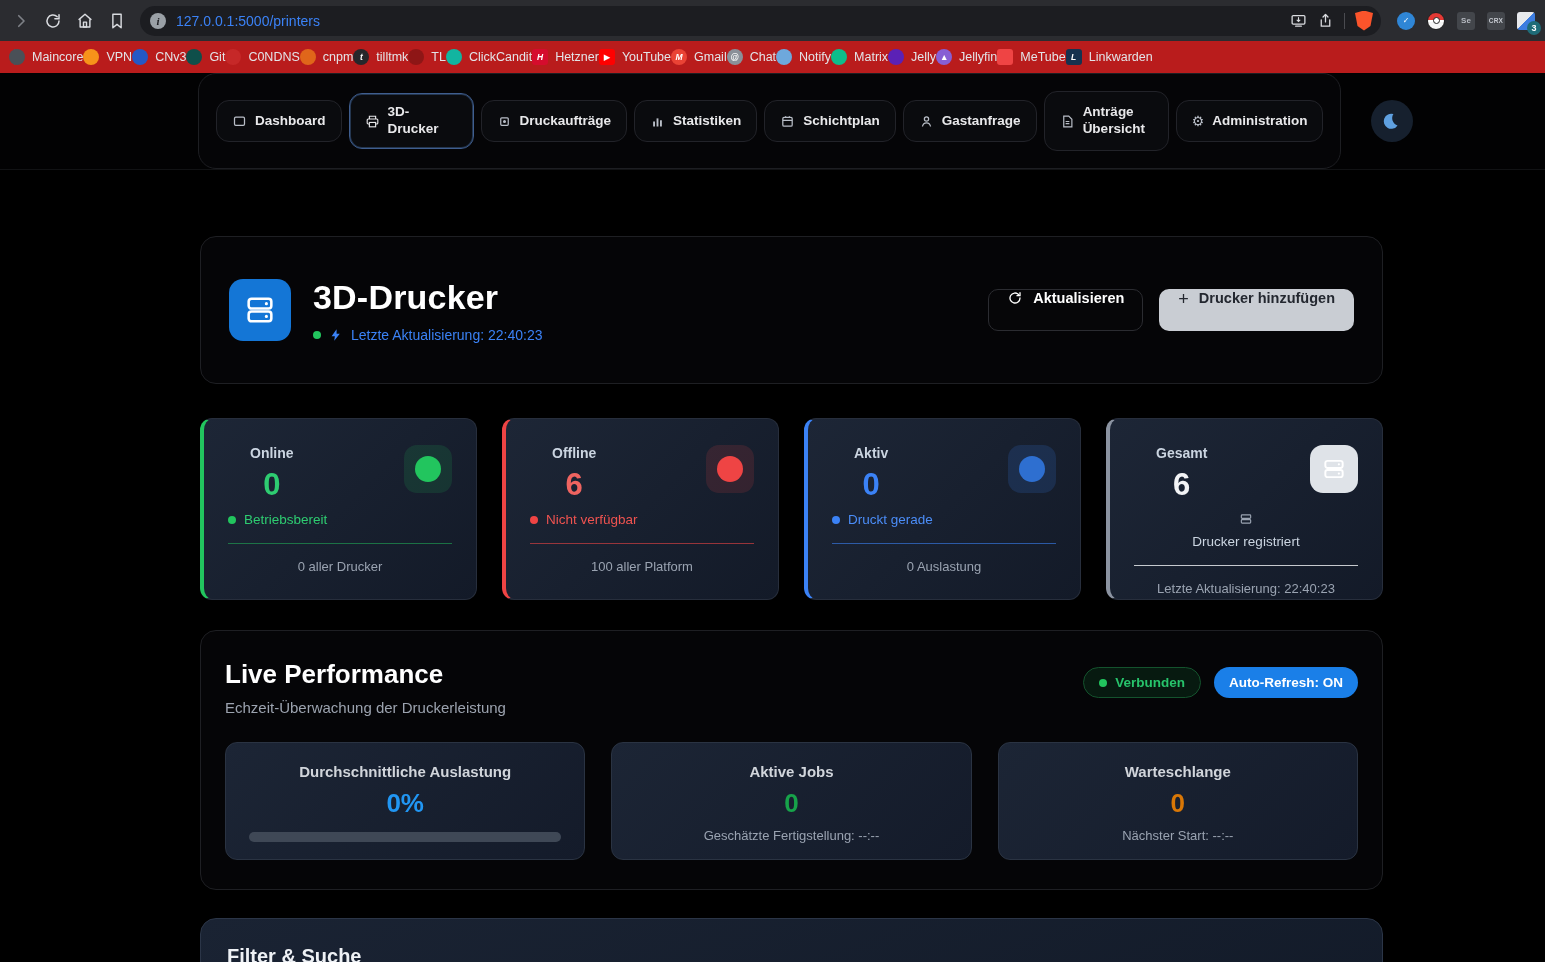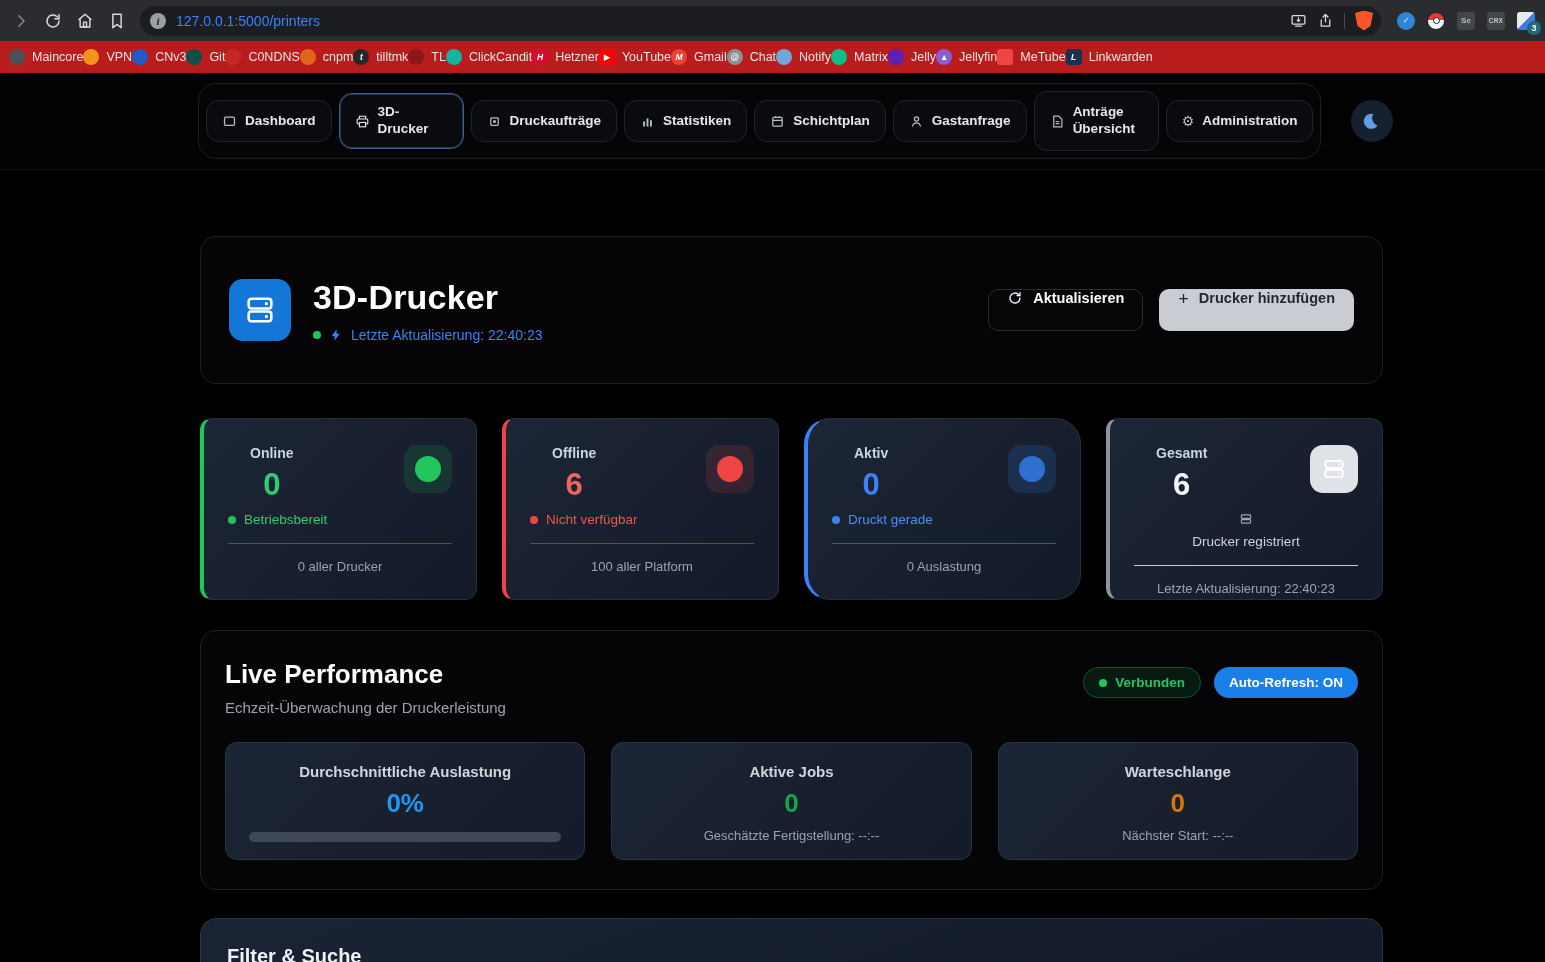--- a/index.html
+++ b/index.html
@@ -33,21 +33,21 @@
   .fv.sq { border-radius:3px; }
   .bm b { font-weight:400; color:#e3e4e8; font-size:12.5px; white-space:nowrap; }
 
   
   .page { background:#000; height:889px; }
   nav.mbnav { height:97px; display:flex; align-items:center; padding-left:176px; border-bottom:1px solid #111214; background:#020203; }
   .brand { display:flex; align-items:center; gap:12px; flex:0 0 auto; }
   .brand svg { width:40px; height:40px; }
   .brand-title { color:#fff; font-size:15px; font-weight:700; }
   .brand-sub { color:#7c8cab; font-size:12.5px; margin-top:3px; }
-  .tabwrap { margin-left:22px; border:1px solid #1d1e22; background:#050507; border-radius:18px; padding:7px; display:flex; align-items:center; gap:7px; }
+  .tabwrap { margin-left:22px; border:1px solid #1d1e22; background:#050507; border-radius:18px; padding:17px; display:flex; align-items:center; gap:7px; }
   .tab { display:flex; align-items:center; gap:8px; background:#0a0b0e; border:1px solid #222329; border-radius:13px; padding:12px 15px; cursor:pointer; }
   .tab .tlabel { color:#e8e8ea; font-size:13.5px; font-weight:700; line-height:1.25; }
   .tab.two .tlabel { max-width:70px; }
   .tab.active { border-color:#3f5e8f; box-shadow:0 0 0 1px #24364f inset; padding:10px 15px; }
   .tab svg { width:15px; height:15px; flex:0 0 auto; }
   .tab .gear { color:#b9bec7; font-size:14px; line-height:1; }
   .nav-right { display:flex; align-items:center; gap:24px; margin-left:30px; flex:1; }
   .theme-toggle { width:42px; height:42px; border-radius:50%; background:#16202e; display:flex; align-items:center; justify-content:center; cursor:pointer; }
   .theme-toggle svg { width:22px; height:22px; }
 
@@ -380,21 +380,21 @@
             </div>
         </div>
         <div class="stat-status" style="color: rgb(239, 83, 80);">
           <span class="dot8" style="background: rgb(239, 68, 68);"></span>
           <span>Nicht verfügbar</span>
         </div>
         <div class="stat-divider" style="background: rgba(239, 68, 68, 0.6);"></div>
         <div class="stat-foot">100 aller Platform</div>
       </div>
 
-      <div class="stat-card" style="border-left-color: rgb(59, 130, 246); border-radius: 26px;">
+      <div class="stat-card" style="border-left-color: rgb(59, 130, 246);">
         <div class="stat-top">
           <div class="stat-col">
             <div class="stat-title">Aktiv</div>
             <div class="stat-value" style="color: rgb(59, 130, 246);">0</div>
           </div>
           <div class="stat-icon" style="background: rgba(59, 130, 246, 0.16);">
               <span class="ball" style="background: rgb(46, 111, 208);"></span>
             </div>
         </div>
         <div class="stat-status" style="color: rgb(75, 141, 248);">

